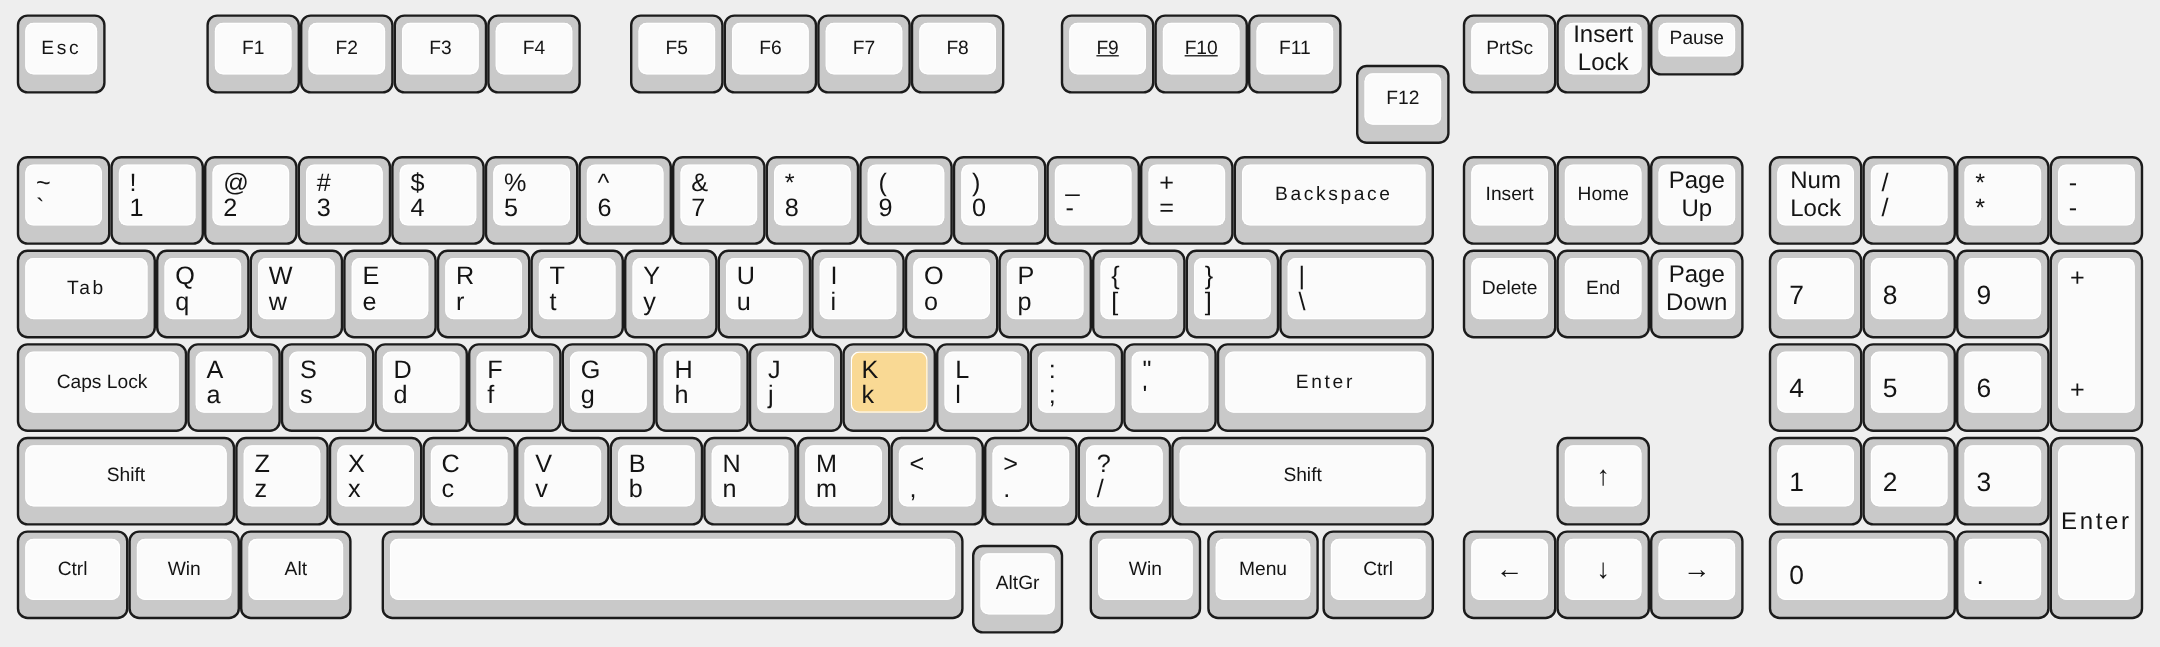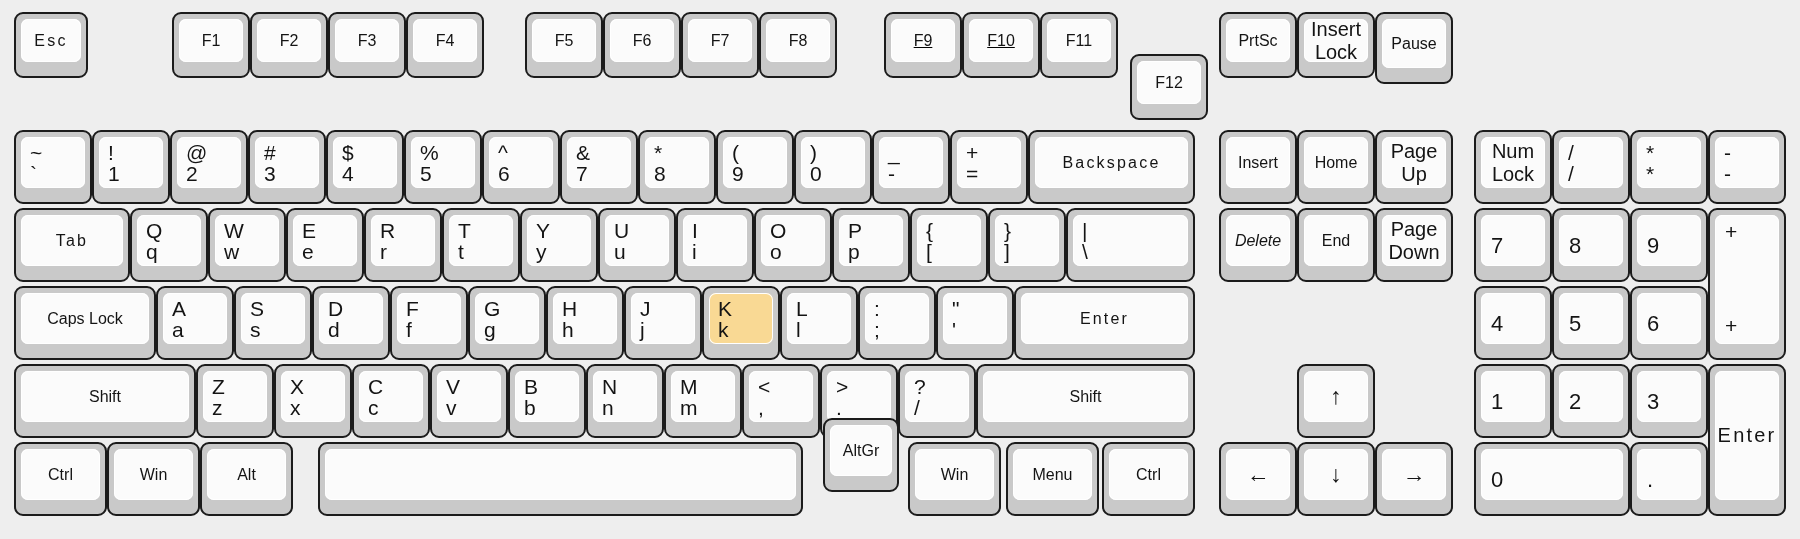--- a/index.html
+++ b/index.html
@@ -150,21 +150,21 @@
   <div class="key" style="left:1219px;top:12px;width:78px;height:66px;">
     <div class="cap word">
       <span class="lbl">PrtSc</span>
     </div>
   </div>
   <div class="key" style="left:1297px;top:12px;width:78px;height:66px;">
     <div class="cap word two">
       <span class="lbl"><span>Insert</span><br><span>Lock</span></span>
     </div>
   </div>
-  <div class="key" style="left:1375px;top:12px;width:78px;height:72px;">
+  <div class="key" style="left:1375px;top:12px;width:78px;height:51px;">
     <div class="cap word">
       <span class="lbl">Pause</span>
     </div>
   </div>
 
   <div class="key" style="left:14px;top:130px;width:78px;height:74px;">
     <div class="cap dual">
       <span class="top">~</span>
       <span class="bot">`</span>
     </div>
@@ -492,21 +492,21 @@
   <div class="key" style="left:200px;top:442px;width:93px;height:74px;">
     <div class="cap word">
       <span class="lbl">Alt</span>
     </div>
   </div>
   <div class="key" style="left:318px;top:442px;width:485px;height:74px;">
     <div class="cap word">
       <span class="lbl"></span>
     </div>
   </div>
-  <div class="key" style="left:810px;top:418px;width:76px;height:74px;margin-left:13px;">
+  <div class="key" style="left:810px;top:454px;width:76px;height:74px;">
     <div class="cap word">
       <span class="lbl">AltGr</span>
     </div>
   </div>
   <div class="key" style="left:908px;top:442px;width:93px;height:74px;">
     <div class="cap word">
       <span class="lbl">Win</span>
     </div>
   </div>
   <div class="key" style="left:1006px;top:442px;width:93px;height:74px;">
@@ -529,21 +529,21 @@
     <div class="cap word">
       <span class="lbl">Home</span>
     </div>
   </div>
   <div class="key" style="left:1375px;top:130px;width:78px;height:74px;">
     <div class="cap word two">
       <span class="lbl"><span>Page</span><br><span>Up</span></span>
     </div>
   </div>
 
-  <div class="key" style="left:1219px;top:208px;width:78px;height:74px;font-style:italic;">
+  <div class="key" style="left:1219px;top:208px;width:78px;height:74px;">
     <div class="cap word">
       <span class="lbl">Delete</span>
     </div>
   </div>
   <div class="key" style="left:1297px;top:208px;width:78px;height:74px;">
     <div class="cap word">
       <span class="lbl">End</span>
     </div>
   </div>
   <div class="key" style="left:1375px;top:208px;width:78px;height:74px;">

